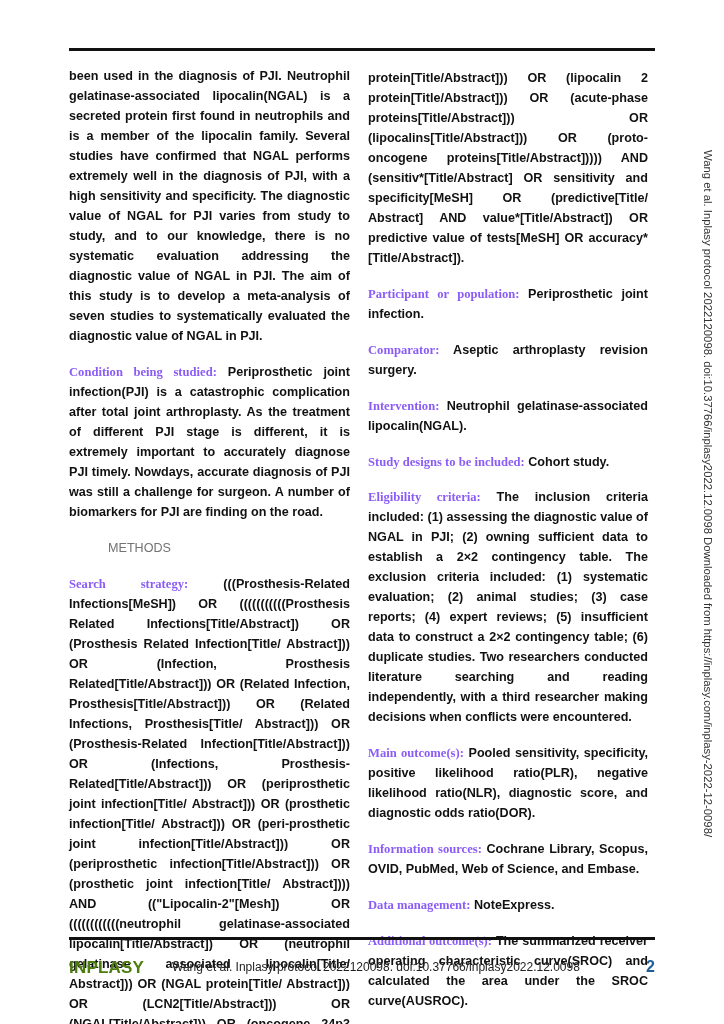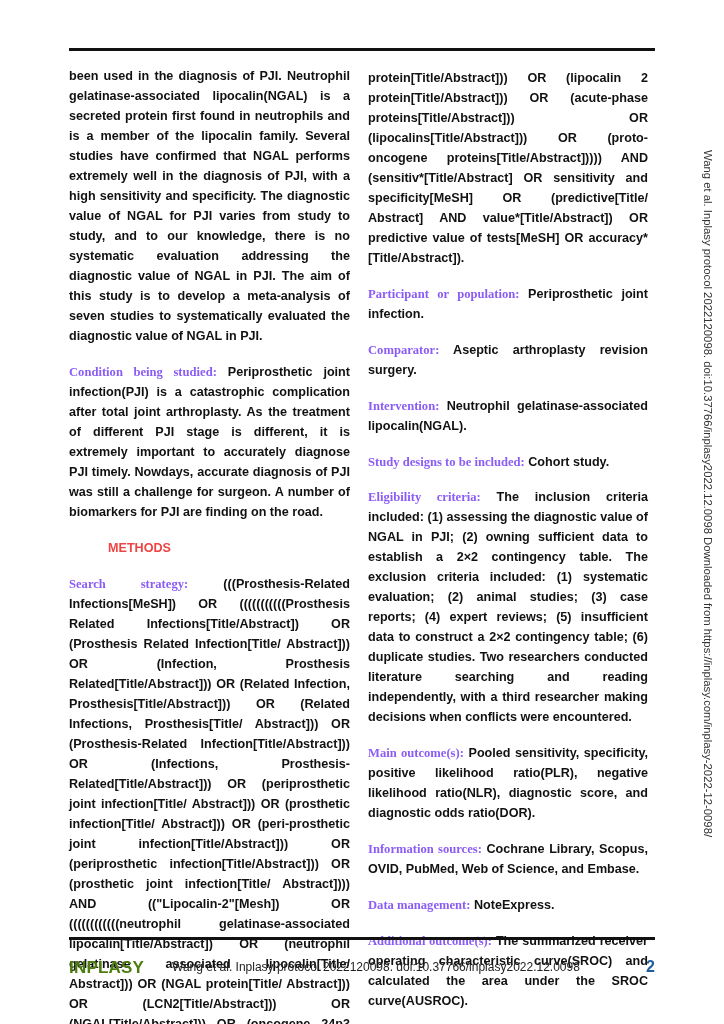--- a/index.html
+++ b/index.html
@@ -7,21 +7,21 @@
          font-family: "Liberation Sans", sans-serif; color: #111111; }
   .rule { position: absolute; left: 69px; width: 586px; height: 3px; background: #111111; }
   .rule.top { top: 48px; }
   .rule.bottom { top: 937px; }
   .col { position: absolute; top: 66px; font-weight: bold; font-size: 12.6px; line-height: 20px;
          text-align: justify; text-align-last: left; hyphens: none; }
   .col.left { left: 69px; width: 281px; }
   .col.right { left: 368px; width: 280px; top: 68px; }
   .col p { margin: 0 0 15.9px 0; }
   .lbl { color: #8b5cf6; font-family: Liberation Serif, serif; }
-  .hdr { color: #ef4444; font-weight: bold; padding-left: 39px; }
+  .hdr { color: #737373; font-weight: normal; padding-left: 39px; }
   .footer { position: absolute; top: 958px; left: 69px; width: 586px; height: 20px; }
   .brand { position: absolute; left: 0; top: 0; font-weight: bold; font-size: 17px; color: #4d7c0f; letter-spacing: 0.2px; }
   .citation { position: absolute; left: 103px; top: 2px; font-size: 12px; color: #222222; font-weight: normal; }
   .pagenum { position: absolute; right: 0; top: 0; font-weight: bold; font-size: 16px; color: #1f5e9a; }
   .sidebar { position: absolute; left: 700px; top: 150px; width: 16px; height: 760px; }
   .sidebar span { position: absolute; left: 0; top: 0; transform-origin: 0 0;
                   transform: translate(14px, 0) rotate(90deg); white-space: nowrap;
                   font-size: 11.3px; color: #333333; font-weight: normal; }
 </style>
 </head>

